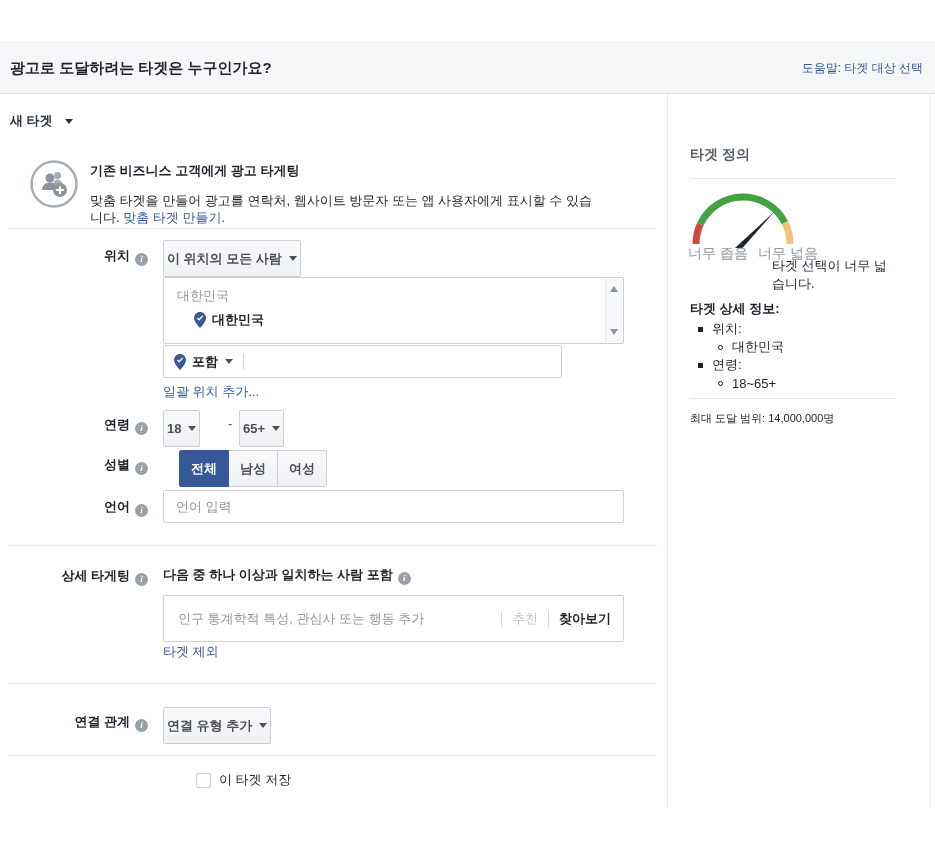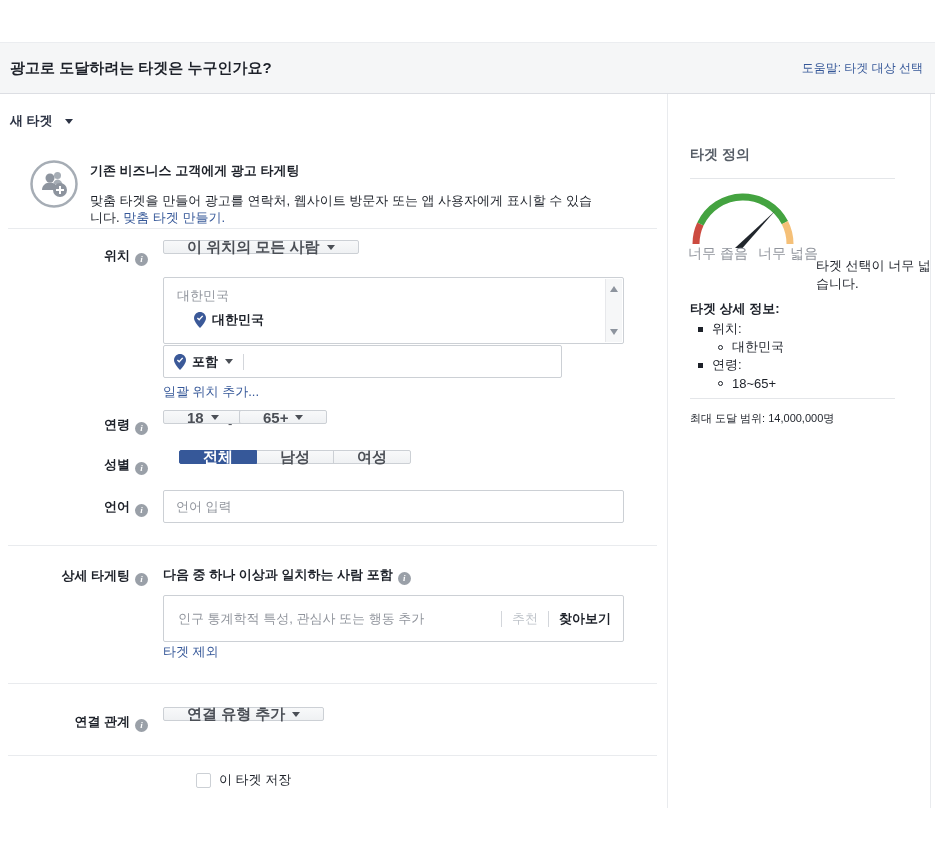--- a/index.html
+++ b/index.html
@@ -13,23 +13,23 @@
   .topbar-title { font-size:15px; font-weight:bold; color:#1d2129; }
   .link { color:#365899; text-decoration:none; cursor:pointer; }
   .help-link { font-size:12px; }
 
   
   .caret { display:inline-block; width:0; height:0; border-left:4px solid transparent;
     border-right:4px solid transparent; border-top:5px solid #4b4f56; margin-left:7px; }
   .info-icon { display:inline-block; width:13px; height:13px; border-radius:50%;
     background:#9aa0a8; color:#fff; font-size:9px; font-style:italic; font-weight:bold;
     text-align:center; line-height:13px; font-family:"Liberation Serif", serif; margin-left:5px; vertical-align:-2px; }
-  .btn { display:inline-flex; align-items:center; height:14px; padding:0 23px;
+  .btn { display:inline-flex; align-items:center; height:37px; padding:0 3px;
     background:linear-gradient(#f8f9fa,#eff1f3); border:1px solid #ccd0d5; border-radius:2px;
-    font-size:15px; font-weight:bold; color:#4b4f56; cursor:pointer; font-family:inherit; }
+    font-size:13px; font-weight:bold; color:#4b4f56; cursor:pointer; font-family:inherit; }
   .row-label { position:absolute; left:0; width:148px; text-align:right; font-size:13px;
     font-weight:bold; color:#1d2129; white-space:nowrap; }
   .divider { position:absolute; left:8px; width:649px; height:0; border-top:1px solid #e9ebee; }
   .box { border:1px solid #ccd0d5; border-radius:2px; background:#fff; }
   input { font-family:inherit; }
   input::placeholder { color:#90949c; opacity:1; }
 
   
   .aud-select { position:absolute; top:112px; left:10px; font-size:13px; font-weight:bold;
     color:#2c3344; display:flex; align-items:center; cursor:pointer; }
@@ -89,21 +89,21 @@
 
   
   .v-sep { position:absolute; top:94px; left:667px; width:1px; height:714px; background:#e9ebee; }
   .v-right { position:absolute; top:94px; left:930px; width:1px; height:714px; background:#e9ebee; }
   .sb-title { position:absolute; top:146px; left:690px; font-size:14px; font-weight:bold; color:#565d66; }
   .sb-hr1 { position:absolute; top:178px; left:690px; width:205px; border-top:1px solid #e4e6e9; }
   .gauge { position:absolute; top:186px; left:686px; }
   .gauge-labels { position:absolute; top:245px; left:688px; width:130px; display:flex;
     justify-content:space-between; font-size:14px; color:#90949c; white-space:nowrap; }
   .gauge-status { position:absolute; top:257px; left:772px; width:118px; font-size:13px;
-    line-height:18px; color:#1d2129;margin-left:44px; }
+    line-height:18px; color:#1d2129; }
   .sb-details-h { position:absolute; top:300px; left:690px; font-size:13px; font-weight:bold; }
   .sb-list { position:absolute; top:320px; left:698px; font-size:13px; }
   .sb-li { display:flex; align-items:center; height:18px; }
   .sb-li.indent { padding-left:20px; }
   .b-sq { width:5px; height:5px; background:#1d2129; margin-right:9px; flex:none; }
   .b-ci { width:5px; height:5px; border:1px solid #1d2129; border-radius:50%; margin-right:9px; flex:none; }
   .sb-hr2 { position:absolute; top:398px; left:690px; width:205px; border-top:1px solid #e4e6e9; }
   .sb-reach { position:absolute; top:411px; left:690px; font-size:11px; color:#1d2129; }
 </style>
 </head>

